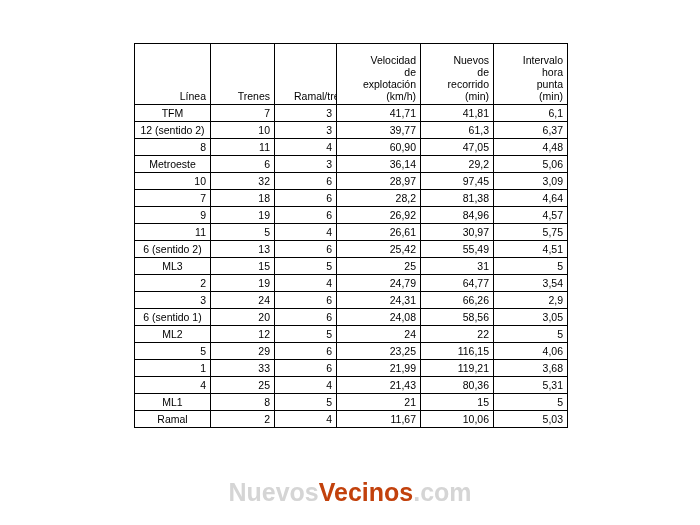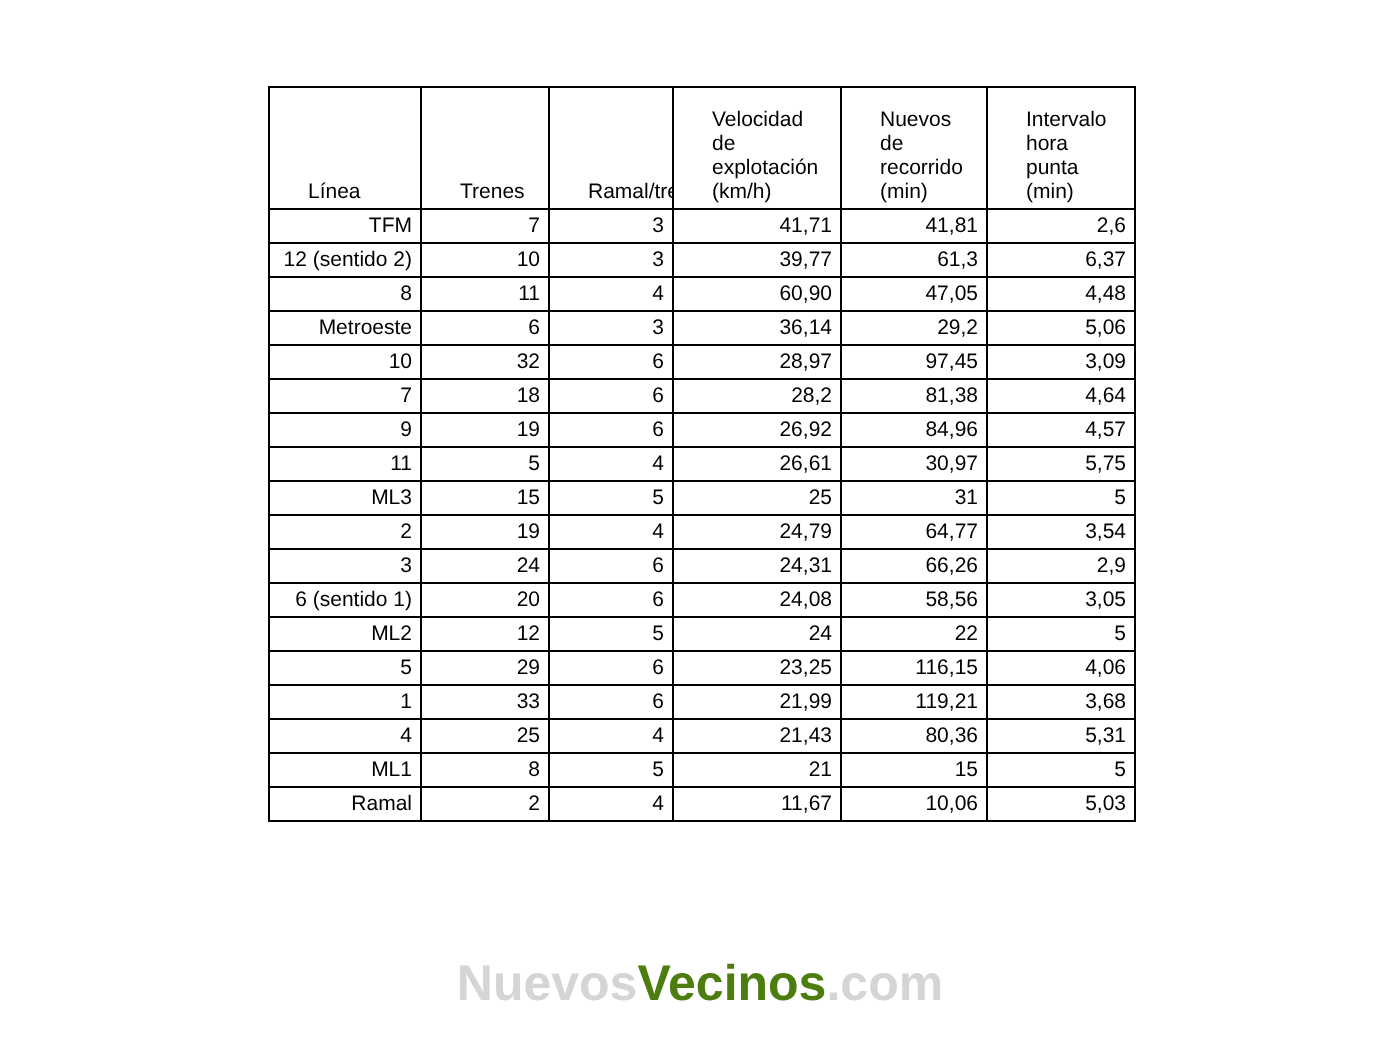--- a/index.html
+++ b/index.html
@@ -40,54 +40,54 @@
     padding: 2px 4px;
     line-height: 12px;
     height: 12px;
     vertical-align: bottom;
     font-weight: normal;
     white-space: pre-line;
     overflow: hidden;
   }
   table.metro thead th {
     vertical-align: bottom;
-    text-align: left;
+    text-align: right;
     height: 56px;
     padding-left: 19px;
   }
   col.c0 { width: 76px; }
   col.c1 { width: 64px; }
   col.c2 { width: 62px; }
   col.c3 { width: 84px; }
   col.c4 { width: 73px; }
   col.c5 { width: 74px; }
 
   td.num {
     text-align: right;
   }
   td.lbl-left {
-    text-align: right;
+    text-align: center;
   }
   td.lbl-right {
     text-align: right;
   }
   .watermark {
     position: absolute;
     left: 0;
     top: 478px;
     width: 700px;
     text-align: center;
     font-size: 25px;
     font-weight: bold;
     letter-spacing: 0px;
     color: #d5d5d5;
     font-family: "Liberation Sans", sans-serif;
   }
   .watermark .accent {
-    color: #4d7c0f;
+    color: #c2410c;
     margin-top: 28px;
   }
 </style>
 </head>
 <body>
 
 <div id="page">
 
   <div id="table-wrap">
     <table class="metro">
@@ -109,21 +109,21 @@
           <th>Intervalo hora punta (min)</th>
         </tr>
       </thead>
       <tbody id="table-body">
           <tr>
             <td class="lbl-left">TFM</td>
             <td class="num">7</td>
             <td class="num">3</td>
             <td class="num">41,71</td>
             <td class="num">41,81</td>
-            <td class="num">2,6</td>
+            <td class="num">6,1</td>
           </tr>
           <tr>
             <td class="lbl-left">12 (sentido 2)</td>
             <td class="num">10</td>
             <td class="num">3</td>
             <td class="num">39,77</td>
             <td class="num">61,3</td>
             <td class="num">6,37</td>
           </tr>
           <tr>
@@ -168,20 +168,28 @@
           </tr>
           <tr>
             <td class="lbl-right">11</td>
             <td class="num">5</td>
             <td class="num">4</td>
             <td class="num">26,61</td>
             <td class="num">30,97</td>
             <td class="num">5,75</td>
           </tr>
           <tr>
+            <td class="lbl-left">6 (sentido 2)</td>
+            <td class="num">13</td>
+            <td class="num">6</td>
+            <td class="num">25,42</td>
+            <td class="num">55,49</td>
+            <td class="num">4,51</td>
+          </tr>
+          <tr>
             <td class="lbl-left">ML3</td>
             <td class="num">15</td>
             <td class="num">5</td>
             <td class="num">25</td>
             <td class="num">31</td>
             <td class="num">5</td>
           </tr>
           <tr>
             <td class="lbl-right">2</td>
             <td class="num">19</td>

